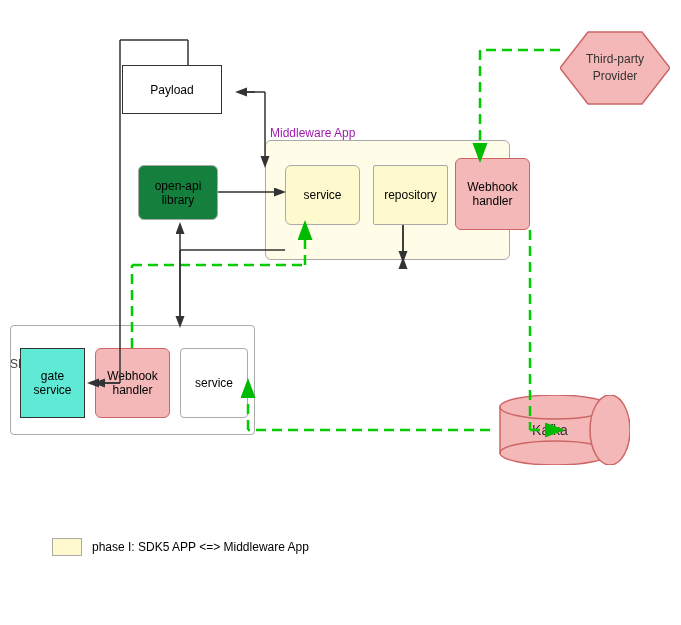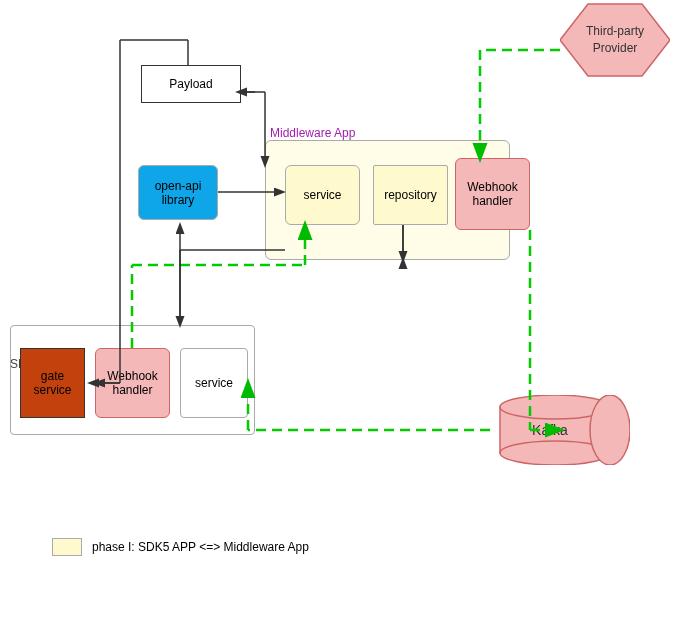--- a/index.html
+++ b/index.html
@@ -31,29 +31,29 @@
       font-size: 12px;
       padding: 4px;
     }
 
     .box-rounded {
       border-radius: 8px;
     }
 
     
     #payload {
-      left: 141px; top: 65px;
-      width: 100px; height: 38px;
+      left: 122px; top: 65px;
+      width: 100px; height: 49px;
     }
 
     
     #openapi {
       left: 138px; top: 165px;
       width: 80px; height: 55px;
-      background: #0ea5e9;
+      background: #15803d;
       border-color: #aaa;
       border-radius: 6px;
     }
 
     
     #middleware-container {
       position: absolute;
       left: 265px; top: 140px;
       width: 245px; height: 120px;
       border: 1.5px solid #aaa;
@@ -128,21 +128,21 @@
       color: #444;
       margin-top: 44px;
     }
 
     
     #gate-service {
       position: absolute;
       left: 20px; top: 348px;
       width: 65px; height: 70px;
       border: 1.5px solid #333;
-      background: #c2410c;
+      background: #5eead4;
       display: flex; align-items: center; justify-content: center;
       text-align: center;
       font-size: 12px;
     }
 
     
     #webhook-sdk5 {
       position: absolute;
       left: 95px; top: 348px;
       width: 75px; height: 70px;
@@ -162,21 +162,21 @@
       border: 1.5px solid #aaa;
       background: #fff;
       border-radius: 4px;
       display: flex; align-items: center; justify-content: center;
       font-size: 12px;
     }
 
     
     #third-party {
       position: absolute;
-      left: 560px; top: 0; text-align: right;
+      left: 560px; top: 28px; text-align: right;
     }
 
     
     #kafka {
       position: absolute;
       left: 490px; top: 395px;
     }
 
     
     #arrows-svg {

